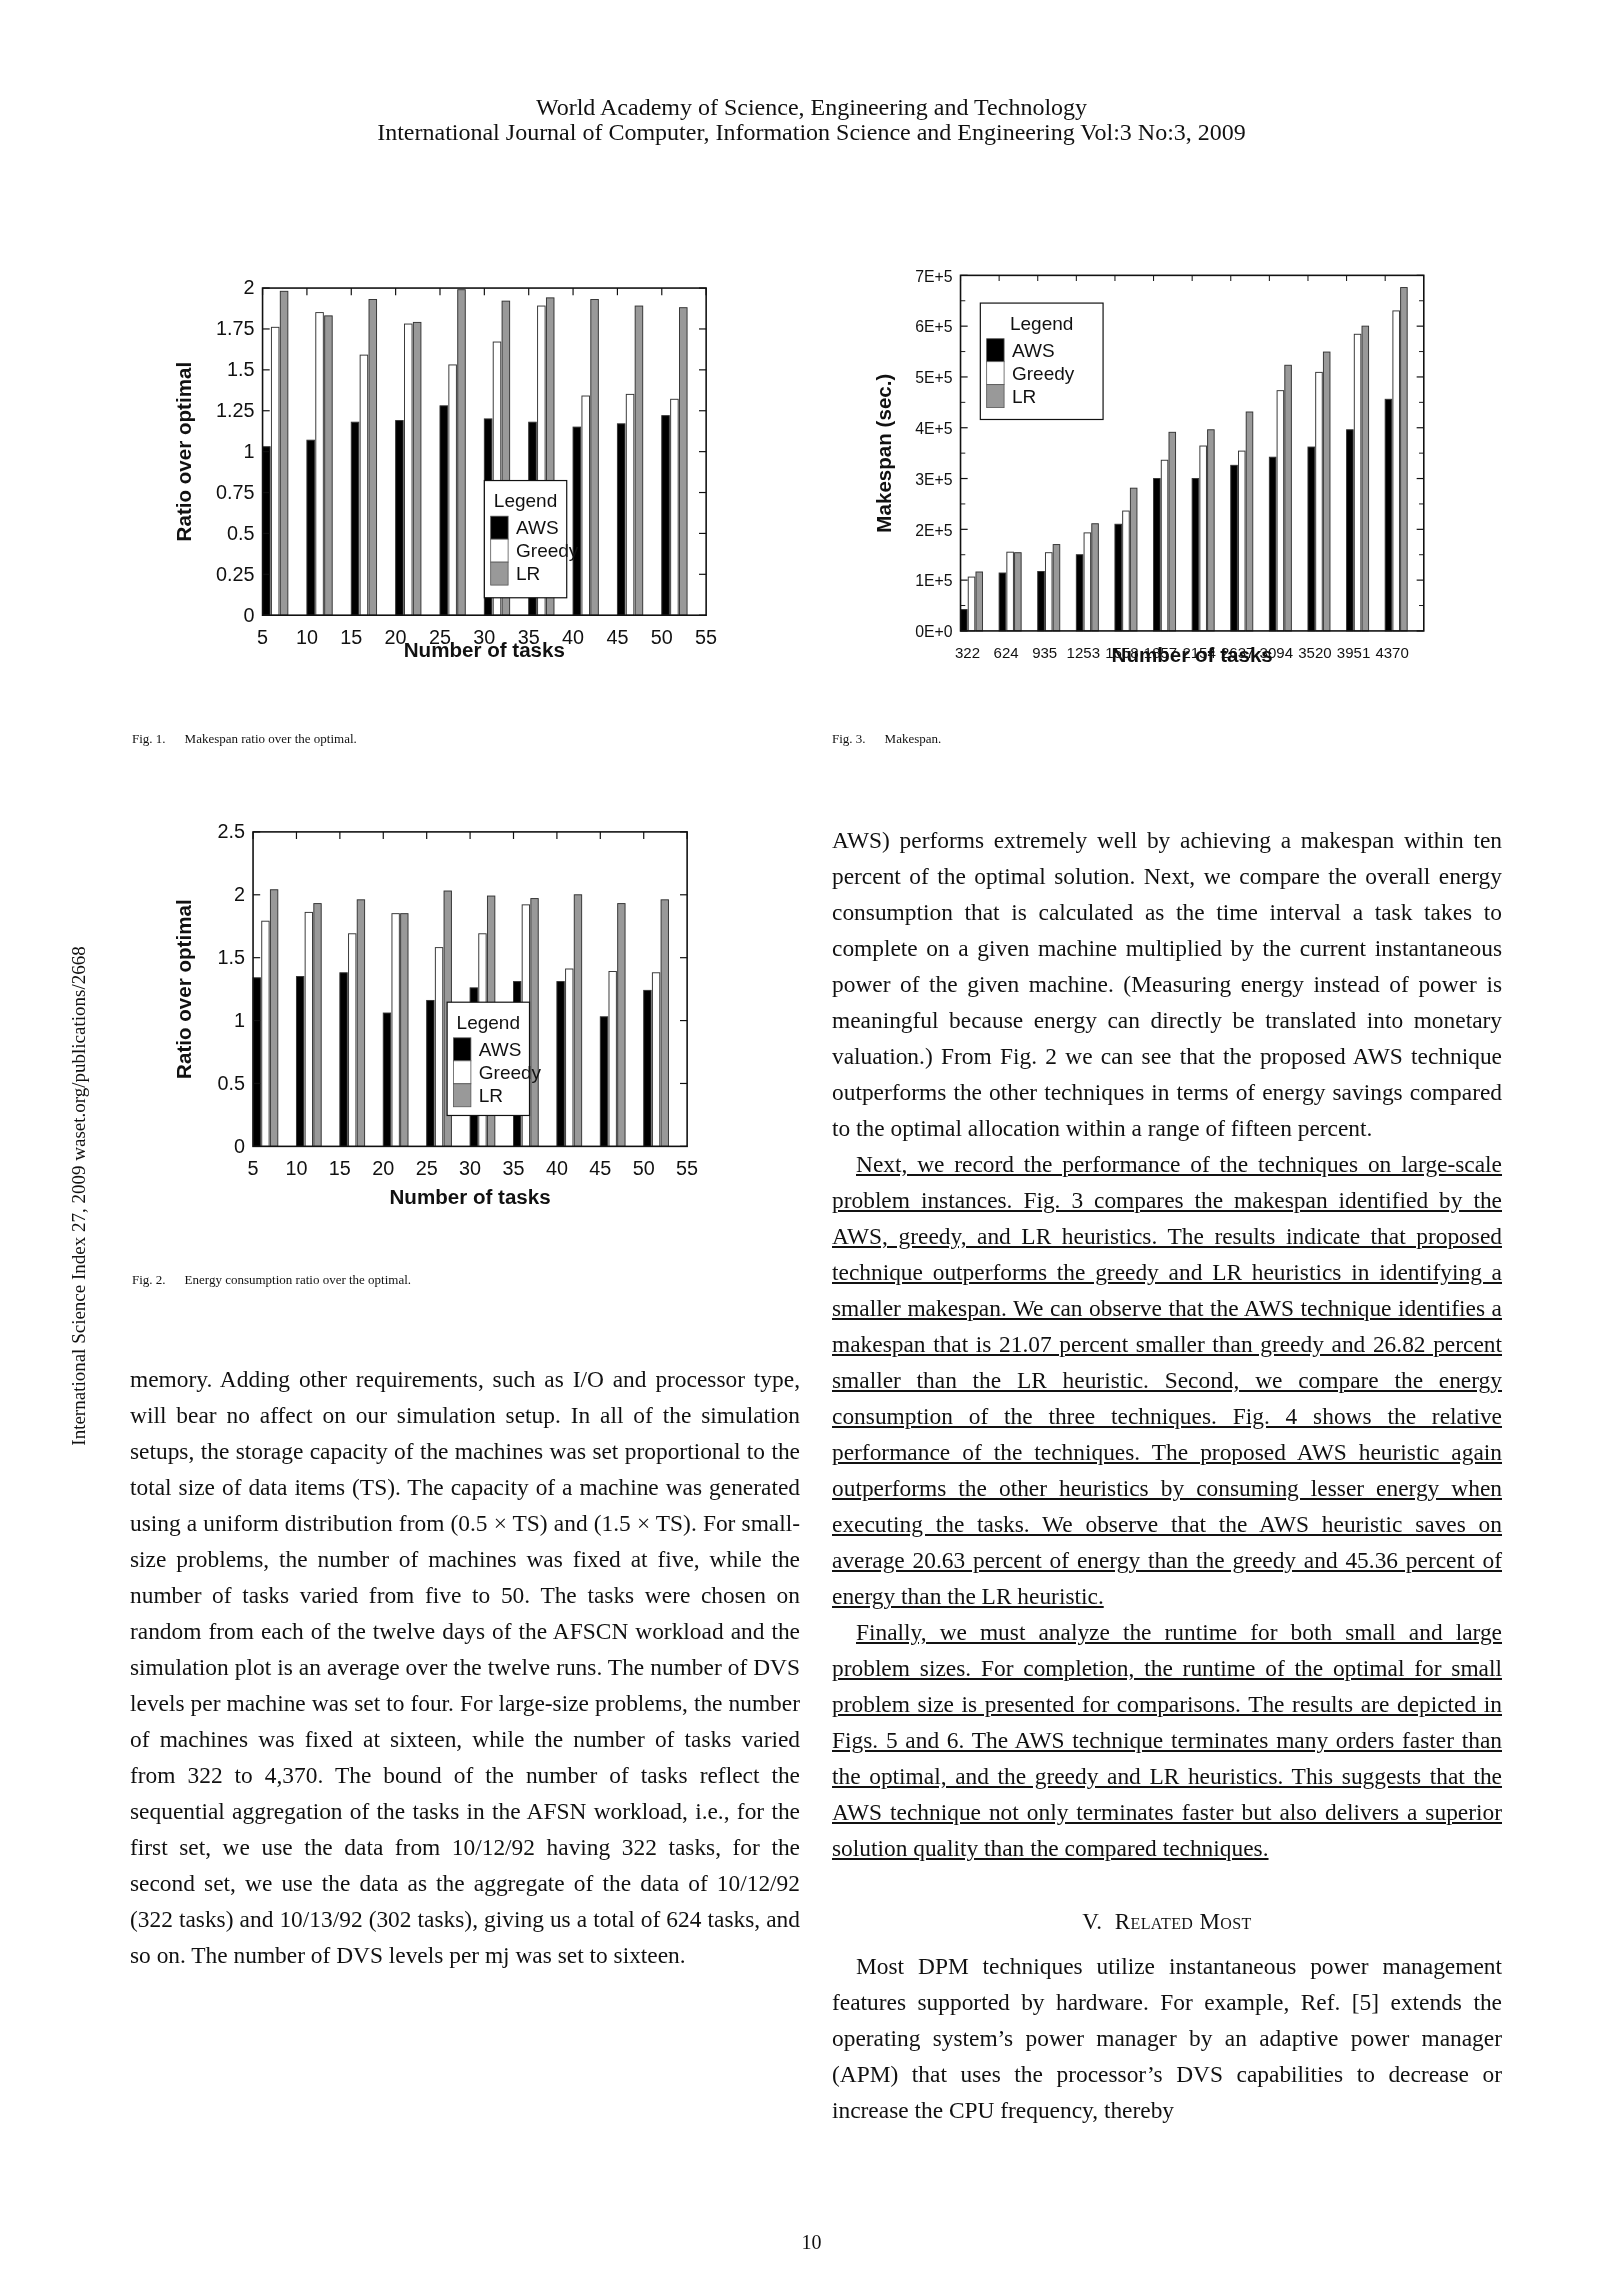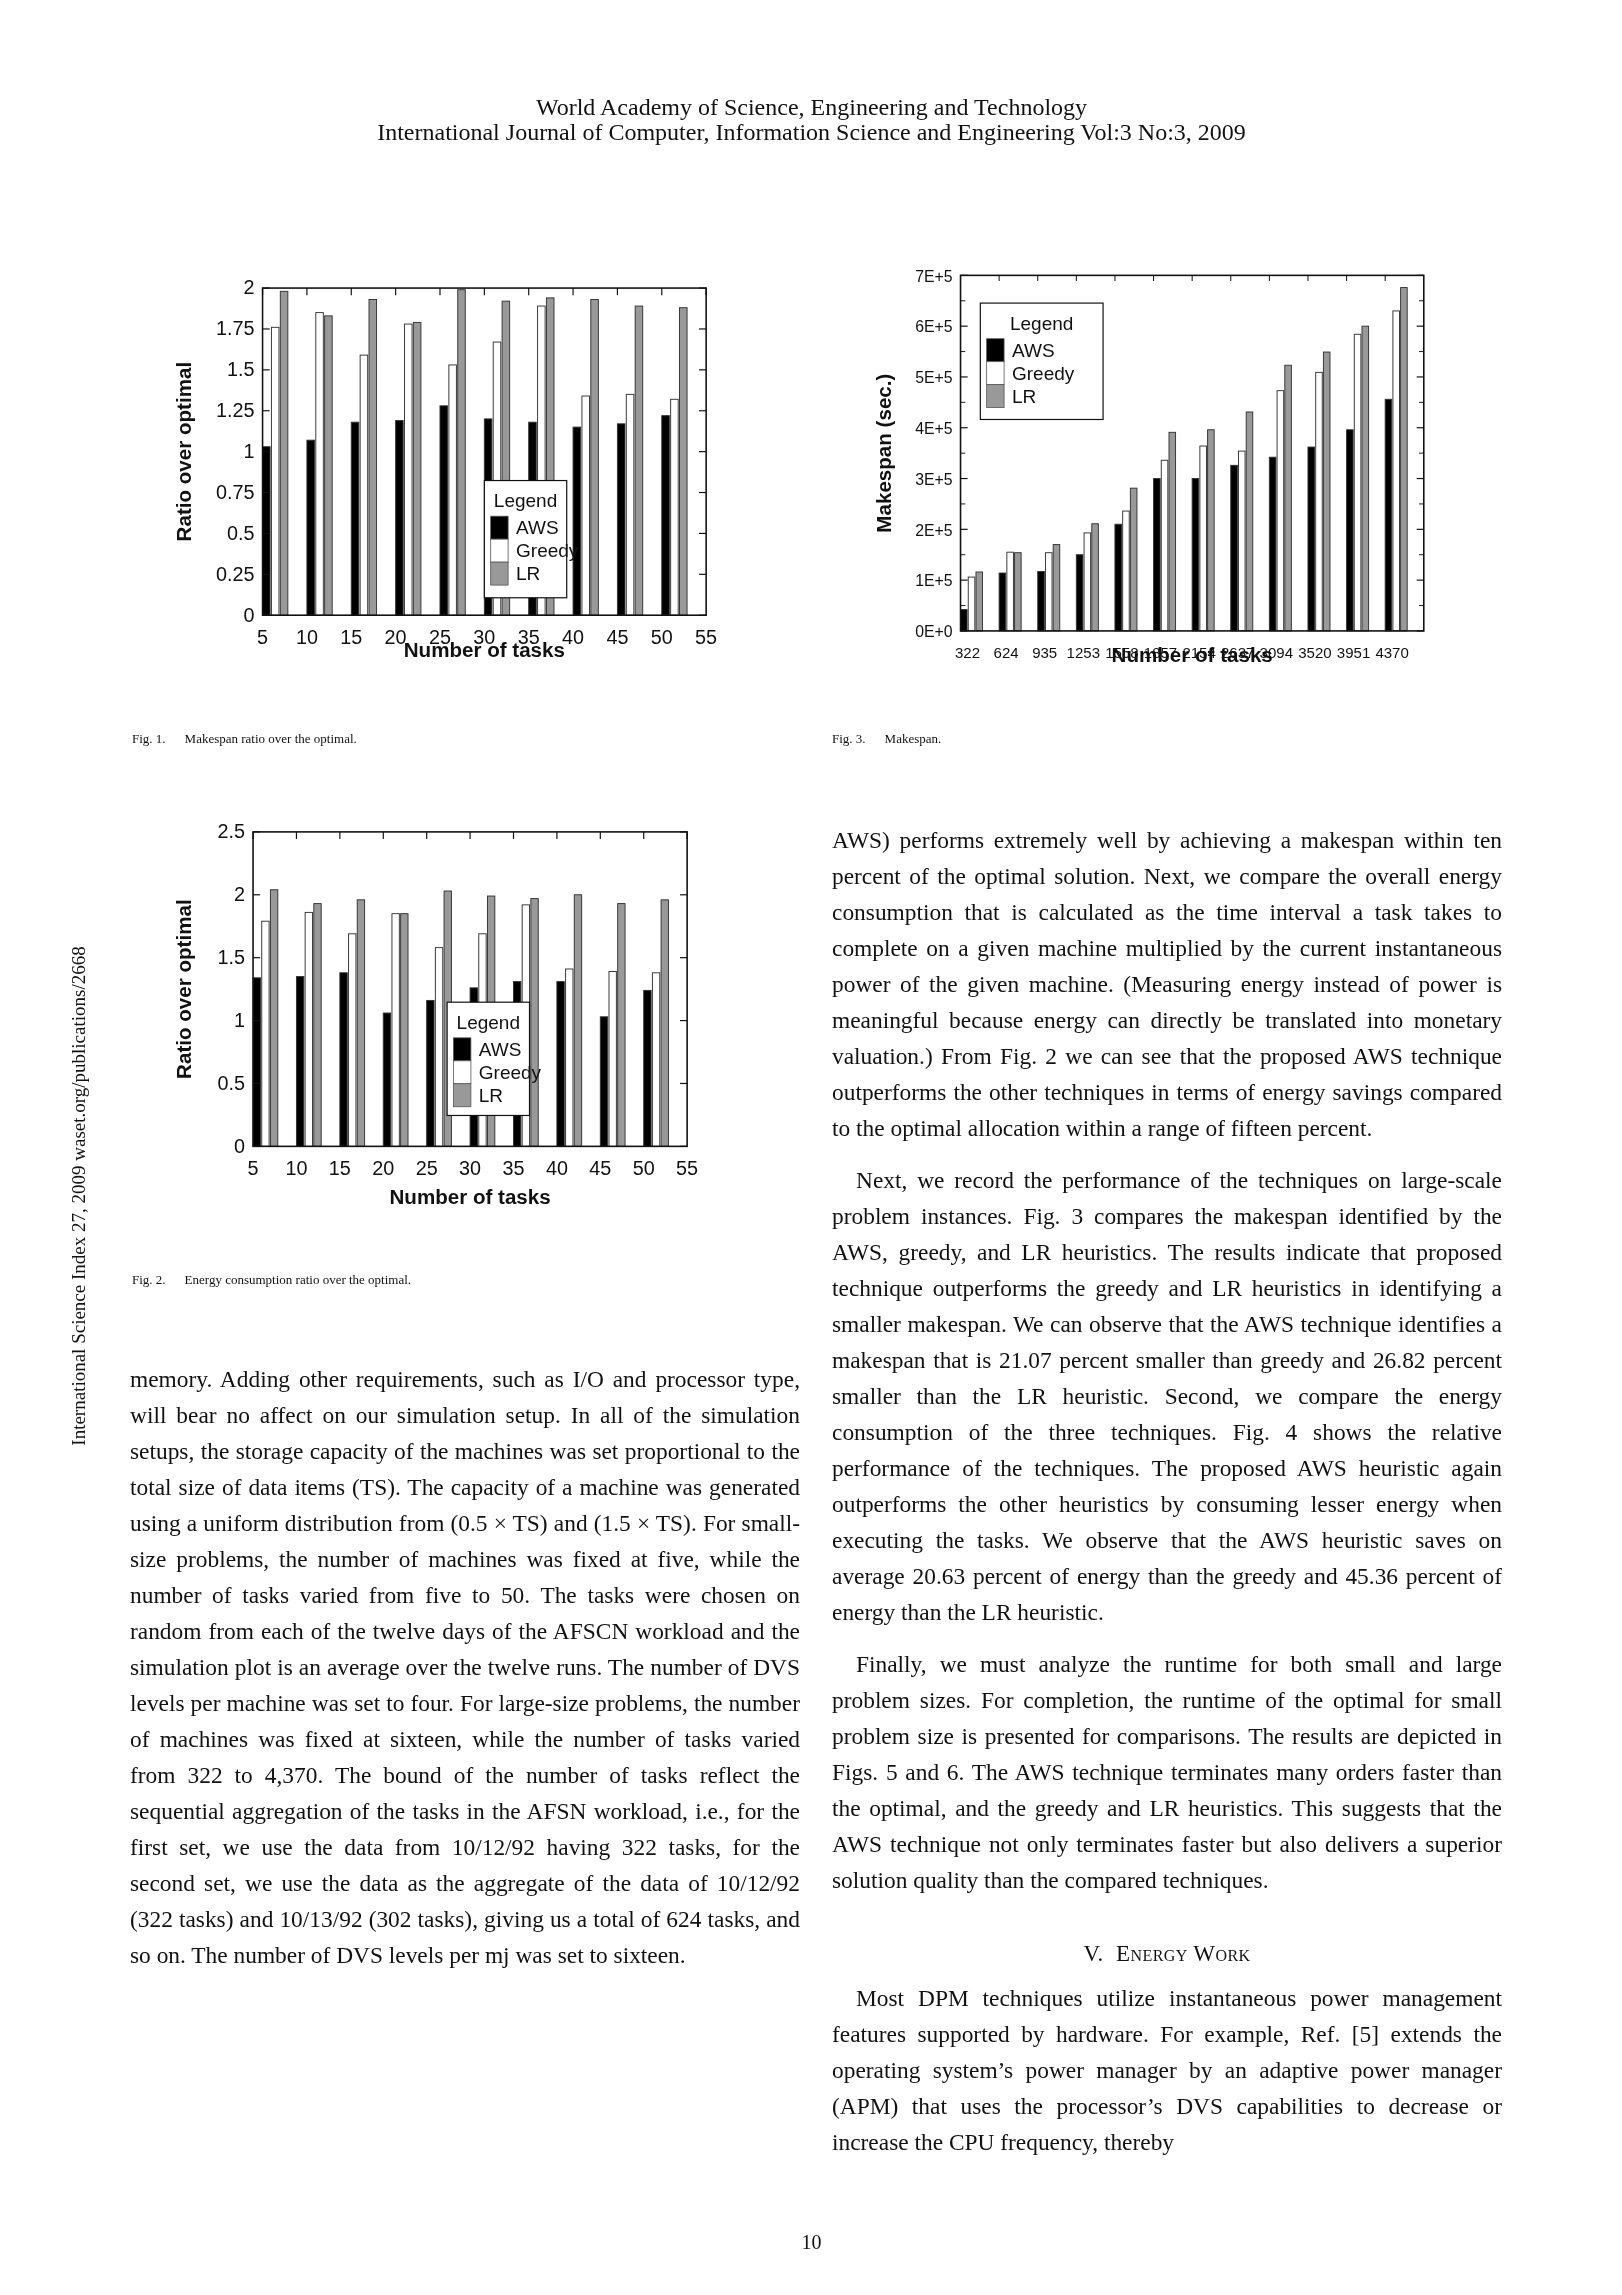--- a/index.html
+++ b/index.html
@@ -9,21 +9,21 @@
                   font-size:24px; line-height:25px; }
   .side-mark { position:absolute; left:79px; top:1196px; transform-origin:center;
                transform:translate(-50%,-50%) rotate(-90deg); white-space:nowrap; font-size:19px; }
   .fig { position:absolute; }
   .fig svg { display:block; overflow:visible; }
   .caption { position:absolute; font-size:13px; white-space:nowrap; }
   .caption .lbl { margin-right:19px; }
   .col { position:absolute; width:670px; font-size:23.4px; line-height:36px; text-align:justify; }
   .col p { margin:0; }
   .col p.ind { text-indent:24px; }
-  .col p + p { margin-top:16px; }
+  .col p + p { margin-top:0;text-decoration:underline; }
   .section-title { text-align:center; font-size:23px; margin:38px 0 8px 0; letter-spacing:0.4px; }
   .section-title .sc { font-variant:small-caps; }
   .page-num { position:absolute; left:0; width:1623px; top:2231px; text-align:center; font-size:20px; }
 </style>
 </head>
 <body>
 
 <div class="running-head">
   <div>World Academy of Science, Engineering and Technology</div>
   <div>International Journal of Computer, Information Science and Engineering Vol:3 No:3, 2009</div>
@@ -361,19 +361,19 @@
 
 <div class="col" style="left:130px; top:1361px;">
   <p>memory. Adding other requirements, such as I/O and processor type, will bear no affect on our simulation setup. In all of the simulation setups, the storage capacity of the machines was set proportional to the total size of data items (TS). The capacity of a machine was generated using a uniform distribution from (0.5 × TS) and (1.5 × TS). For small-size problems, the number of machines was fixed at five, while the number of tasks varied from five to 50. The tasks were chosen on random from each of the twelve days of the AFSCN workload and the simulation plot is an average over the twelve runs. The number of DVS levels per machine was set to four. For large-size problems, the number of machines was fixed at sixteen, while the number of tasks varied from 322 to 4,370. The bound of the number of tasks reflect the sequential aggregation of the tasks in the AFSN workload, i.e., for the first set, we use the data from 10/12/92 having 322 tasks, for the second set, we use the data as the aggregate of the data of 10/12/92 (322 tasks) and 10/13/92 (302 tasks), giving us a total of 624 tasks, and so on. The number of DVS levels per mj was set to sixteen.</p>
 </div>
 
 <div class="col" style="left:832px; top:822px;">
   <p>AWS) performs extremely well by achieving a makespan within ten percent of the optimal solution. Next, we compare the overall energy consumption that is calculated as the time interval a task takes to complete on a given machine multiplied by the current instantaneous power of the given machine. (Measuring energy instead of power is meaningful because energy can directly be translated into monetary valuation.) From Fig. 2 we can see that the proposed AWS technique outperforms the other techniques in terms of energy savings compared to the optimal allocation within a range of fifteen percent.</p>
   <p class="ind">Next, we record the performance of the techniques on large-scale problem instances. Fig. 3 compares the makespan identified by the AWS, greedy, and LR heuristics. The results indicate that proposed technique outperforms the greedy and LR heuristics in identifying a smaller makespan. We can observe that the AWS technique identifies a makespan that is 21.07 percent smaller than greedy and 26.82 percent smaller than the LR heuristic. Second, we compare the energy consumption of the three techniques. Fig. 4 shows the relative performance of the techniques. The proposed AWS heuristic again outperforms the other heuristics by consuming lesser energy when executing the tasks. We observe that the AWS heuristic saves on average 20.63 percent of energy than the greedy and 45.36 percent of energy than the LR heuristic.</p>
   <p class="ind">Finally, we must analyze the runtime for both small and large problem sizes. For completion, the runtime of the optimal for small problem size is presented for comparisons. The results are depicted in Figs. 5 and 6. The AWS technique terminates many orders faster than the optimal, and the greedy and LR heuristics. This suggests that the AWS technique not only terminates faster but also delivers a superior solution quality than the compared techniques.</p>
   <div class="section-title">
-    <span>V.</span>&nbsp;&nbsp;<span class="sc">Energy Work</span>
+    <span>V.</span>&nbsp;&nbsp;<span class="sc">Related Most</span>
   </div>
   <p class="ind">Most DPM techniques utilize instantaneous power management features supported by hardware. For example, Ref. [5] extends the operating system’s power manager by an adaptive power manager (APM) that uses the processor’s DVS capabilities to decrease or increase the CPU frequency, thereby</p>
 </div>
 
 <div class="page-num">10</div>
 
 
 </body></html>

